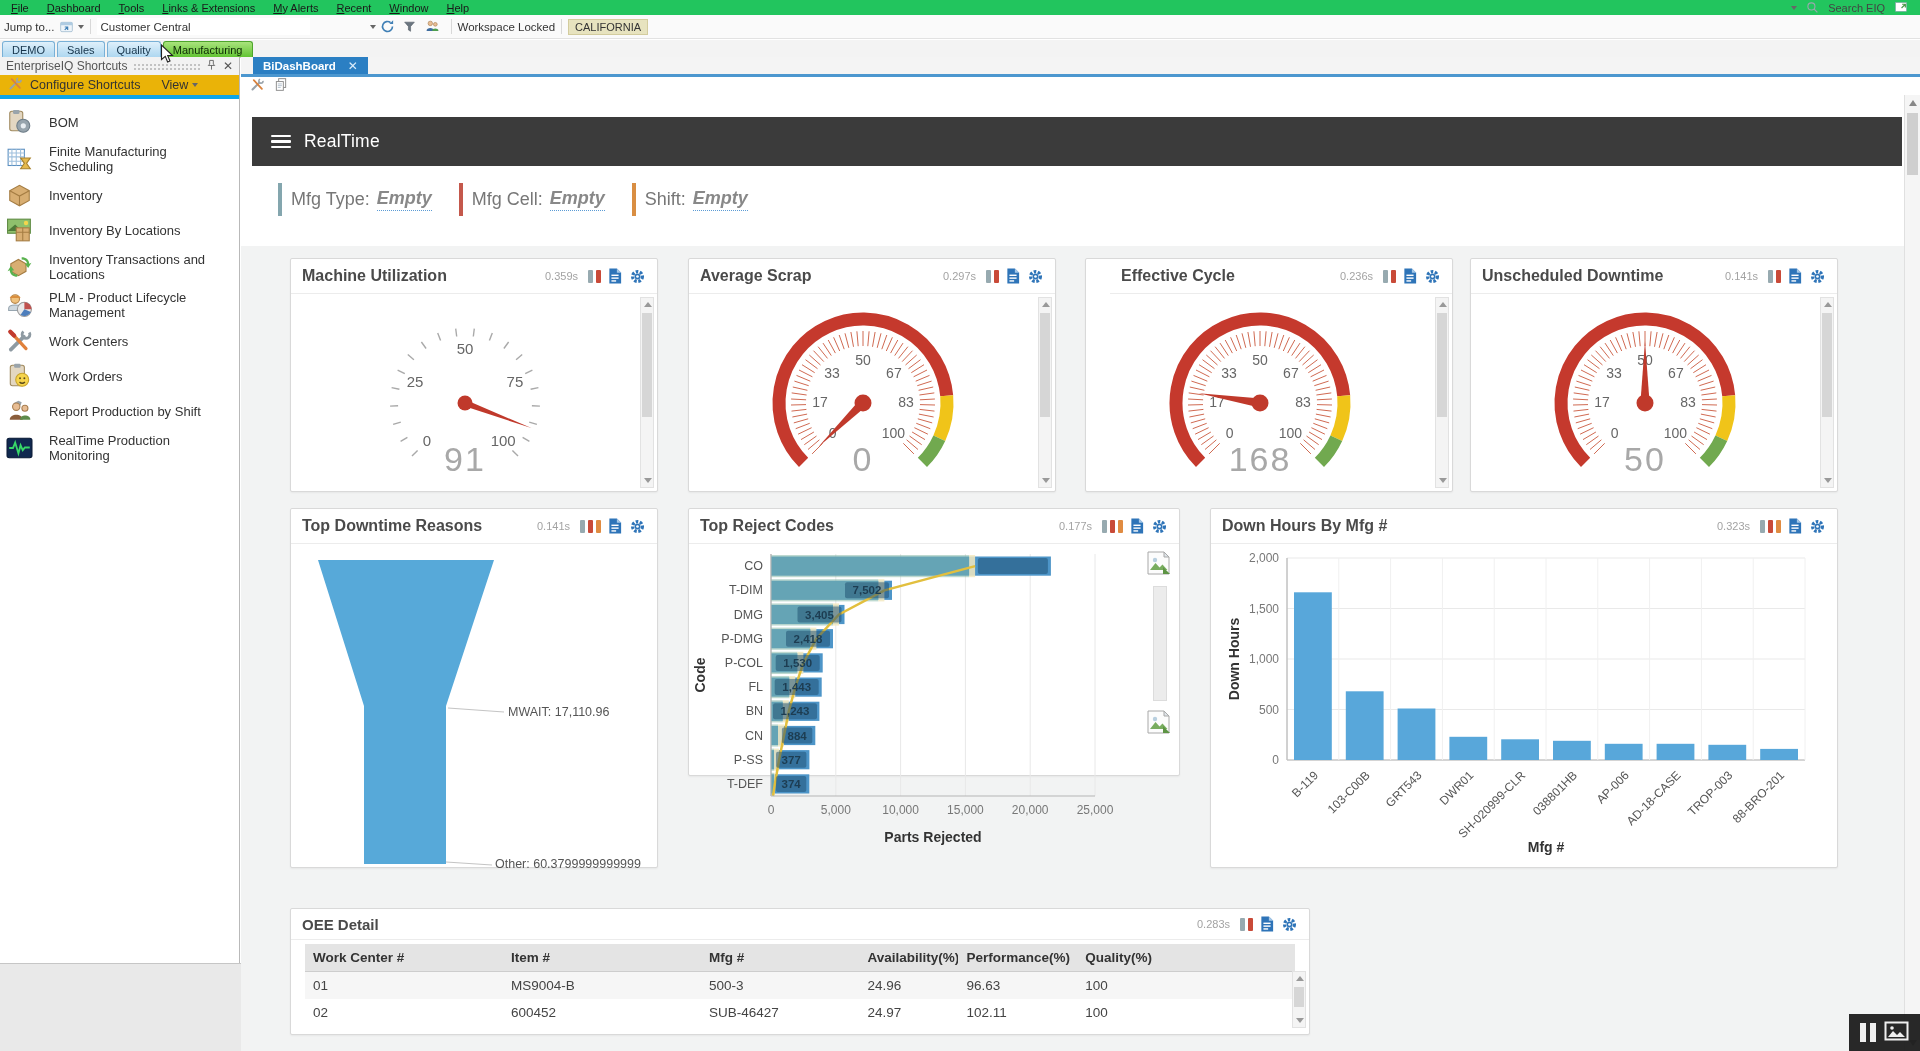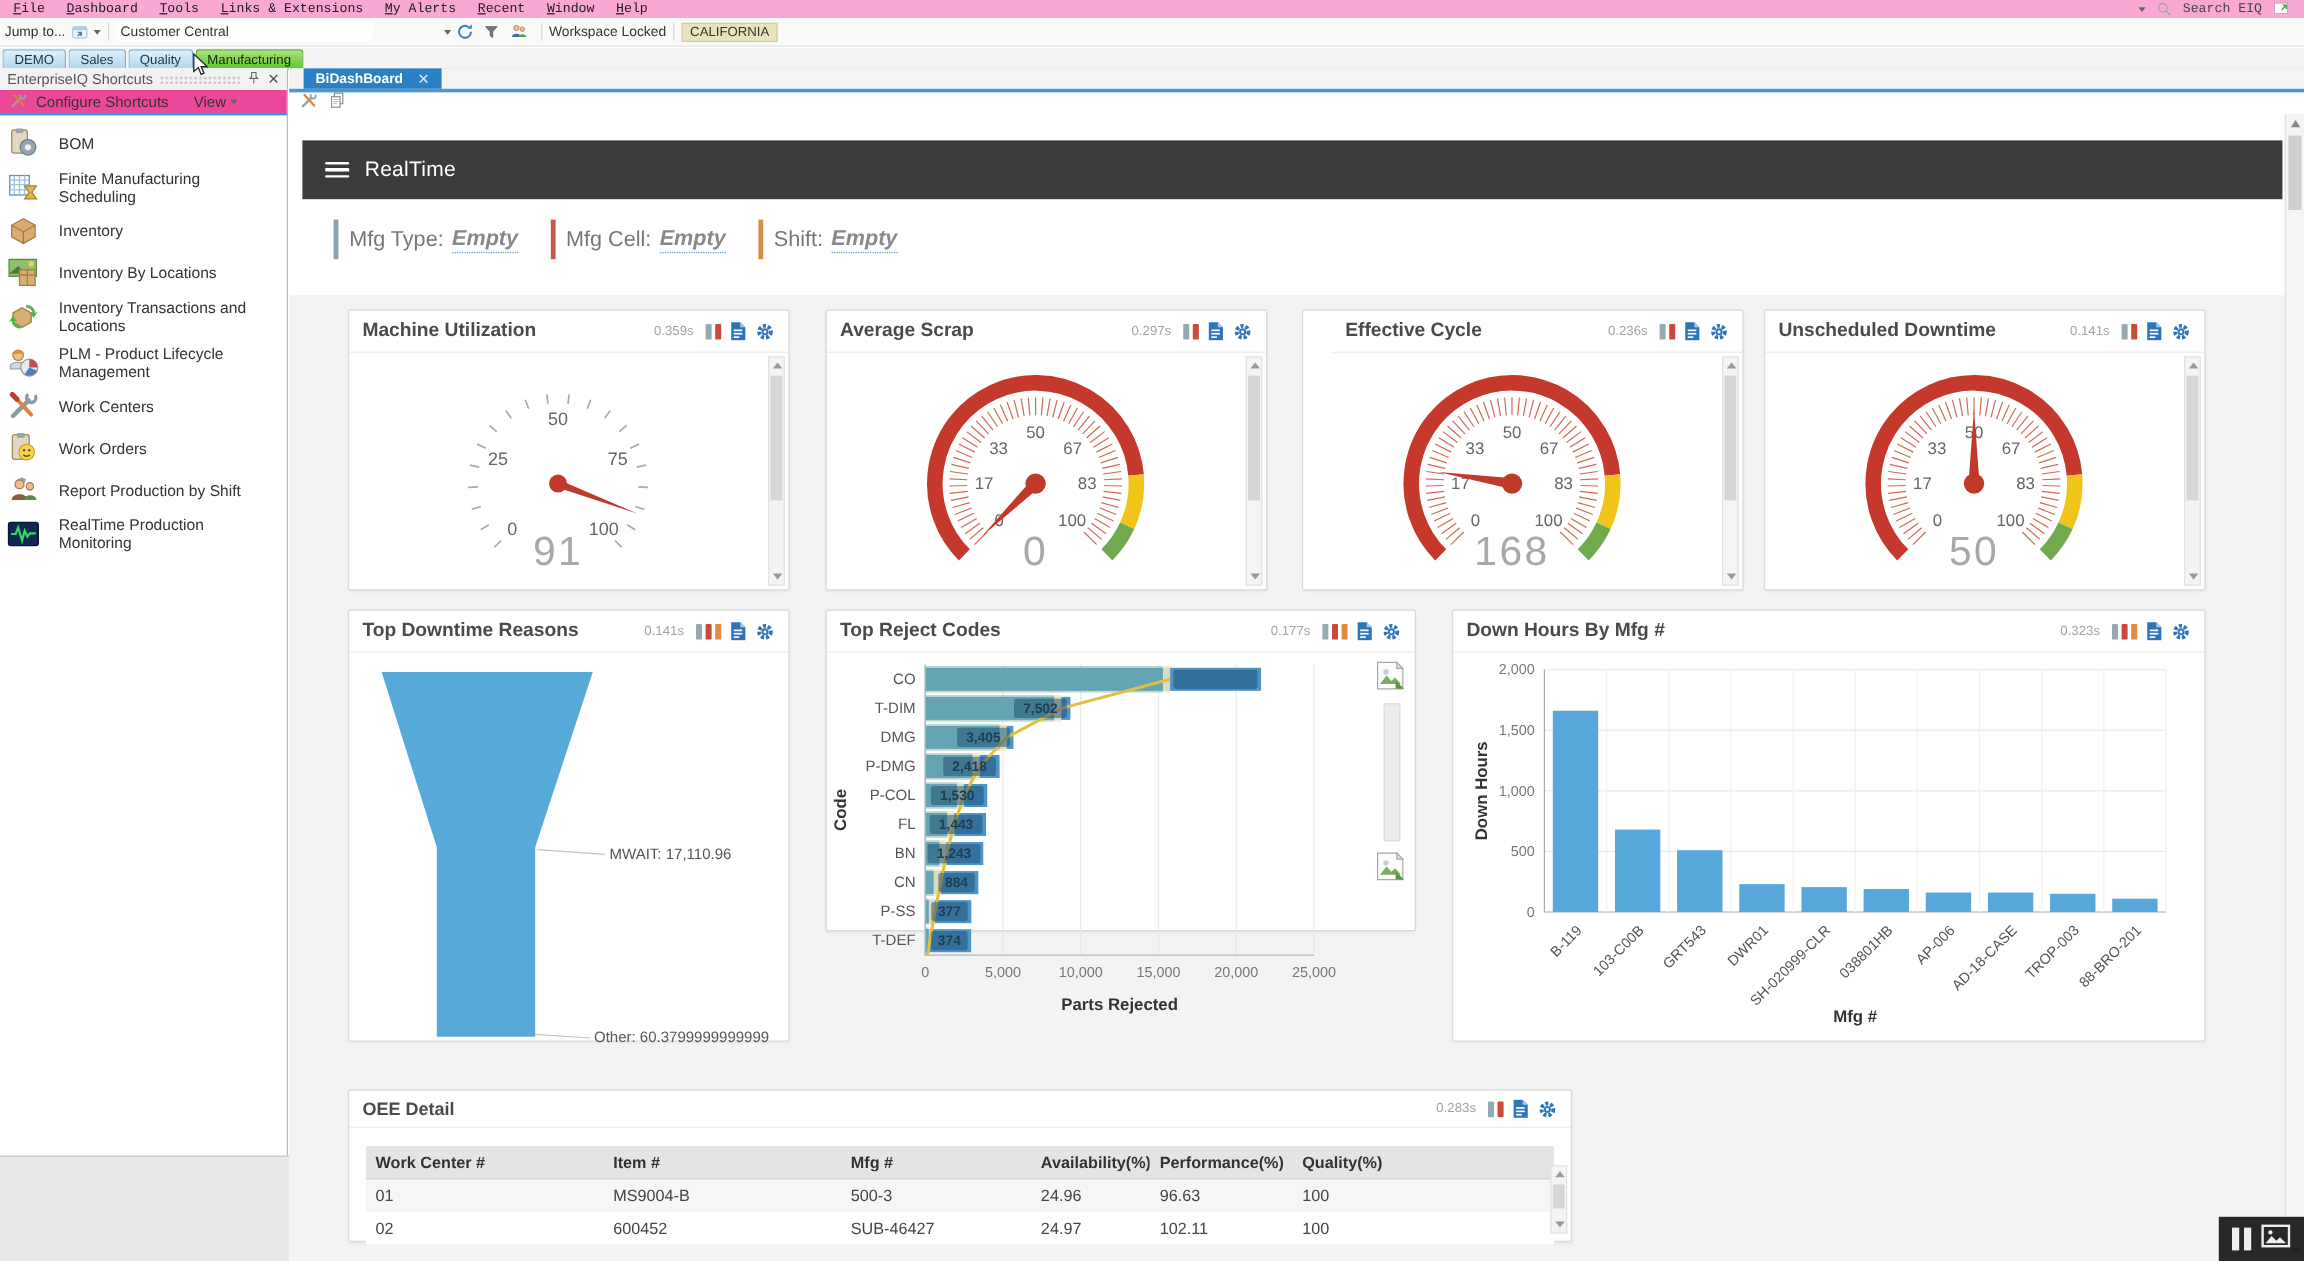--- a/index.html
+++ b/index.html
@@ -1,21 +1,21 @@
 <!DOCTYPE html>
 <html><head>
 <meta charset="utf-8">
 <style>
   html,body{margin:0;padding:0;background:#9a9a9a;}
   #app{position:relative;width:1920px;height:1051px;background:#ffffff;overflow:hidden;
        font-family:"Liberation Sans",sans-serif;-webkit-font-smoothing:antialiased;}
   u{text-decoration:underline;}
 
   
-  .menubar{position:absolute;left:0;top:0;right:0;height:15px;background:#f9a8d4;display:flex;align-items:center;font-size:11px;color:#1a1a1a;padding-left:2px;font-family:Liberation Mono, monospace;}
+  .menubar{position:absolute;left:0;top:0;right:0;height:15px;background:#22c55e;display:flex;align-items:center;font-size:11px;color:#1a1a1a;padding-left:2px;}
   .menu-item{padding:0 9px;cursor:default;}
   .menubar-right{margin-left:auto;display:flex;align-items:center;gap:5px;padding-right:8px;color:#444;font-size:11px;}
   .caret{width:0;height:0;border-left:3.5px solid transparent;border-right:3.5px solid transparent;border-top:4px solid #666;display:inline-block;}
 
   .toolbar{position:absolute;left:0;top:15px;right:0;height:23px;background:#fafafa;border-bottom:1px solid #e2e2e2;display:flex;align-items:center;font-size:11.5px;color:#333;padding-left:4px;}
   .tb-div{width:1px;height:15px;background:#d8d8d8;margin:0 6px;}
   .combo{width:205px;display:flex;align-items:center;background:#fff;height:17px;padding:0 4px;}
   .combo span{margin-right:auto;}
   .badge{background:#e7e3bf;border:1px solid #d3cc9e;padding:1px 6px;font-size:11px;color:#333;}
   .tbicon{display:flex;align-items:center;margin:0 4px;}
@@ -23,21 +23,21 @@
   .tabsrow{position:absolute;left:0;top:40px;right:0;height:17px;background:#f3f3f3;border-bottom:1px solid #cfcfcf;display:flex;align-items:flex-end;padding-left:2px;gap:2px;}
   .wtab{font-size:11px;padding:2px 9px 1px 9px;background:linear-gradient(#dff0fb,#aed7f0);border:1px solid #79b0d6;border-bottom:none;border-radius:3px 3px 0 0;color:#15334a;}
   .wtab.active{background:linear-gradient(#a9e37c,#62c433);border-color:#4ea52c;color:#0d2a05;}
   .cursor{position:absolute;left:160px;top:44px;z-index:99;}
 
   
   .sidebar{position:absolute;left:0;top:57px;width:240px;height:906px;background:#fff;border-right:1px solid #b9b9b9;box-sizing:border-box;}
   .sb-header{height:18px;display:flex;align-items:center;padding:0 6px;background:#f2f2f2;font-size:12px;color:#555;}
   .sb-dots{flex:1;height:7px;margin:0 6px;background-image:radial-gradient(#c2c2c2 1px,transparent 1.2px);background-size:4px 4px;}
   .sb-x{font-size:12px;color:#555;margin-left:6px;}
-  .sb-config{height:20px;display:flex;align-items:center;gap:7px;padding:0 8px;font-size:12.5px;color:#333;border-bottom:1px solid #0ea5e9;background:#ec4899;}
+  .sb-config{height:20px;display:flex;align-items:center;gap:7px;padding:0 8px;font-size:12.5px;color:#333;border-bottom:4px solid #0ea5e9;background:#eab308;}
   .sb-view{margin-left:14px;display:flex;align-items:center;gap:4px;}
   .sb-items{padding:10px 6px 0 6px;}
   .sb-item{display:flex;align-items:center;gap:14px;margin-bottom:8px;font-size:13px;color:#333;}
   .sb-item .ic{width:29px;height:27px;flex:none;}
   .sb-item .ic svg{width:27px;height:26px;}
   .sb-item .lbl{max-width:168px;line-height:15px;}
   .bottomband{position:absolute;left:0;top:963px;width:241px;height:88px;background:#e9e9e9;border-top:1px solid #c6c6c6;box-sizing:border-box;}
 
   
   .main{position:absolute;left:241px;top:57px;right:0;bottom:0;}
@@ -98,21 +98,21 @@
   .chiptext{font-size:11.5px;font-weight:bold;fill:#1d3d52;text-anchor:middle;}
   .callout{font-size:12.5px;fill:#555;}
 
   
   .ric{position:absolute;display:flex;}
   .ric-top{right:7px;top:6px;}
   .ric-bottom{right:7px;bottom:40px;}
   .ric-strip{position:absolute;right:12px;top:42px;bottom:74px;width:14px;background:#ececec;border:1px solid #dcdcdc;box-sizing:border-box;}
 
   
-  .tbl{margin:15px 14px 0 14px;}
+  .tbl{margin:4px 14px 0 14px;}
   .trow{display:flex;height:27px;align-items:center;}
   .thead{background:#e4e4e4;border-bottom:1px solid #cdcdcd;font-weight:bold;}
   .thead .tc{color:#333;}
   .tc{padding-left:8px;font-size:13.5px;color:#444;box-sizing:border-box;overflow:hidden;white-space:nowrap;}
   .c0{width:20%;}.c1{width:20%;}.c2{width:16%;}.c3{width:10%;}.c4{width:12%;}.c5{flex:1;}
   .odd{background:#f6f6f6;}.even{background:#fff;}
 
   
   .overlay{position:absolute;left:1849px;top:1014px;width:71px;height:37px;background:rgba(28,28,28,.95);z-index:60;display:flex;align-items:center;gap:8px;padding-left:11px;box-sizing:border-box;}
   .pause{display:flex;gap:4px;}

